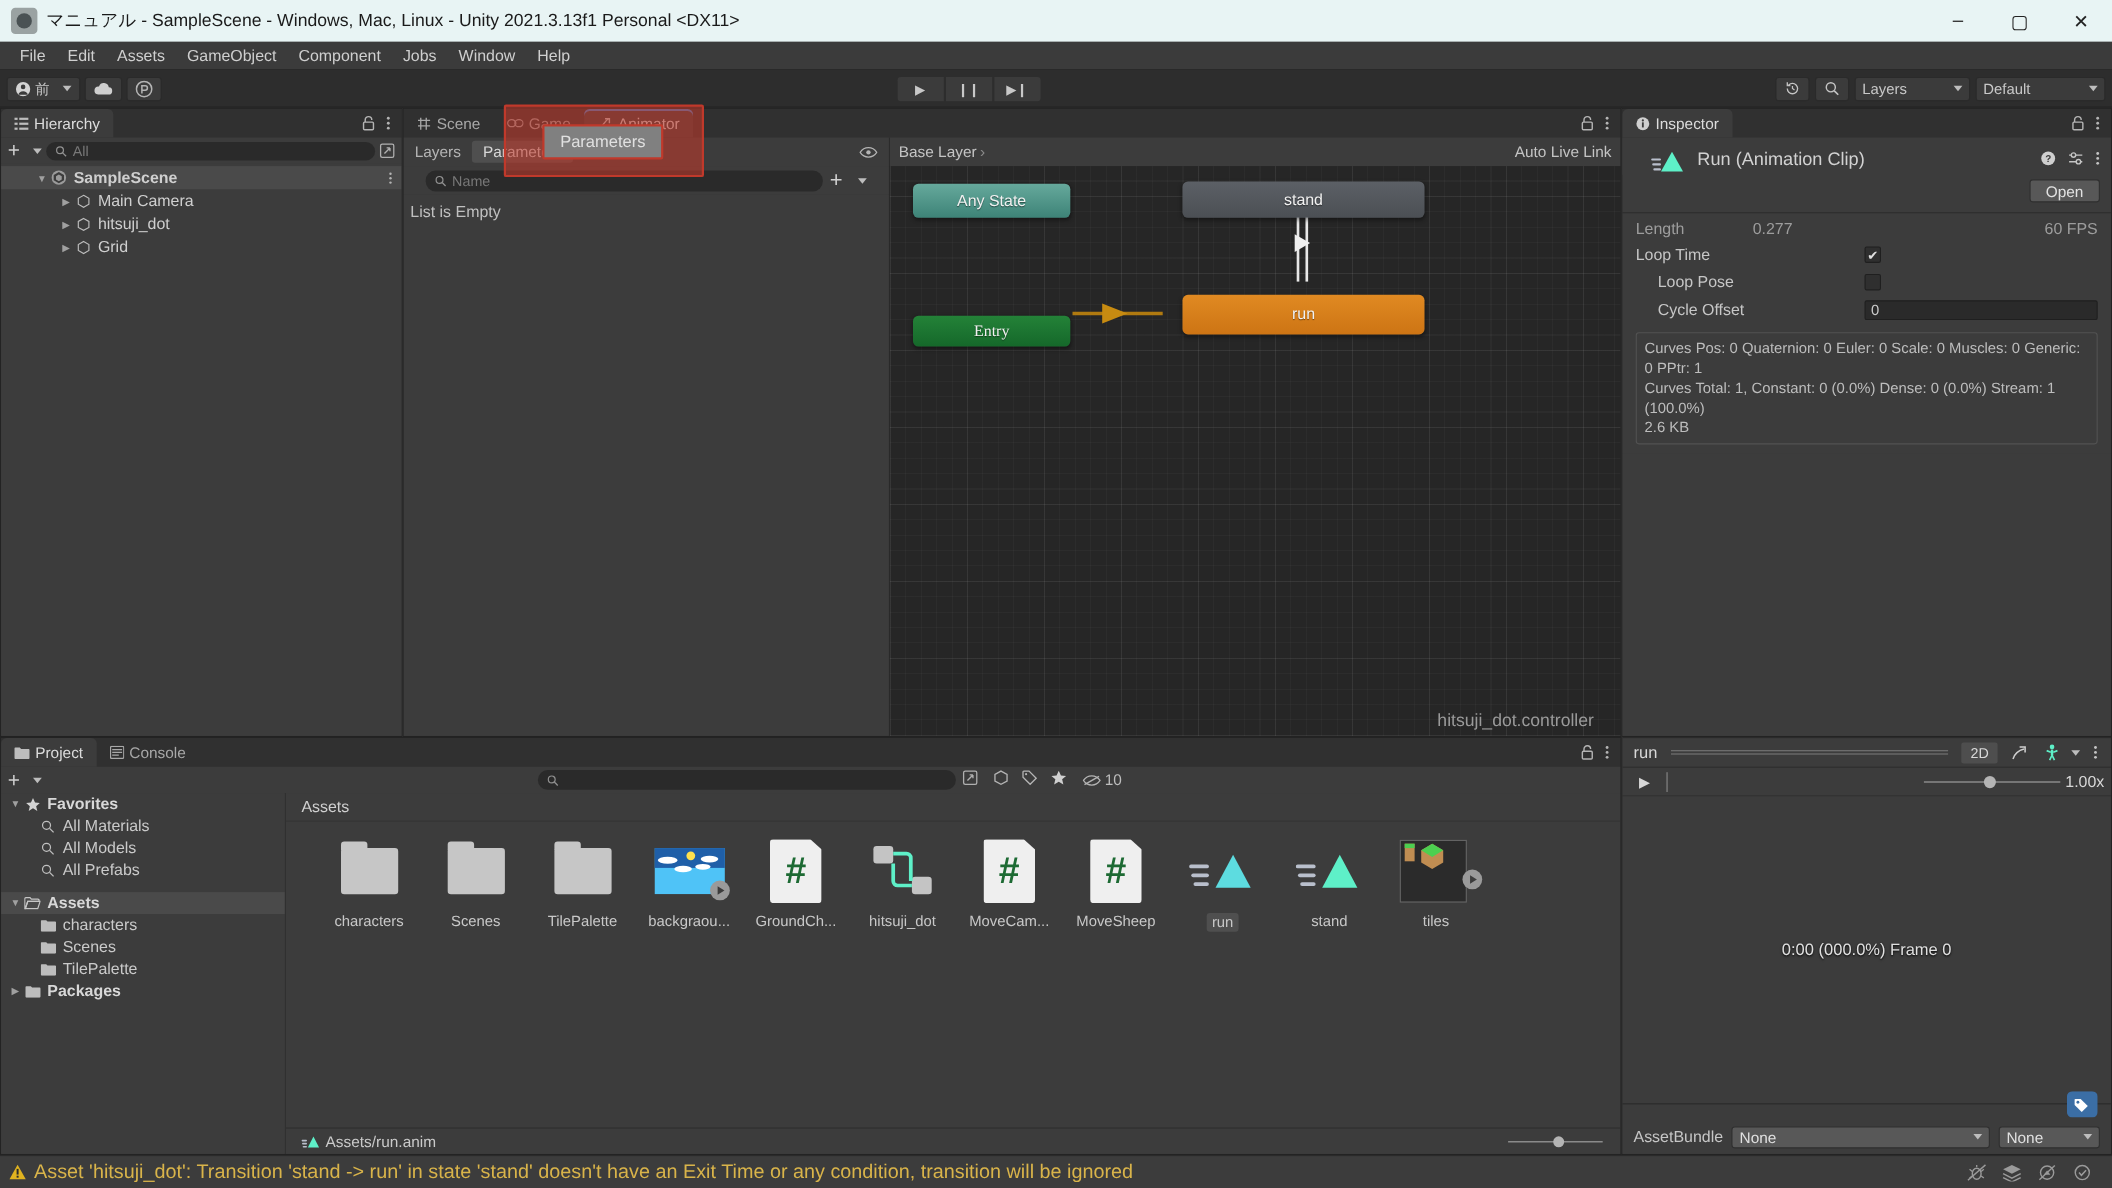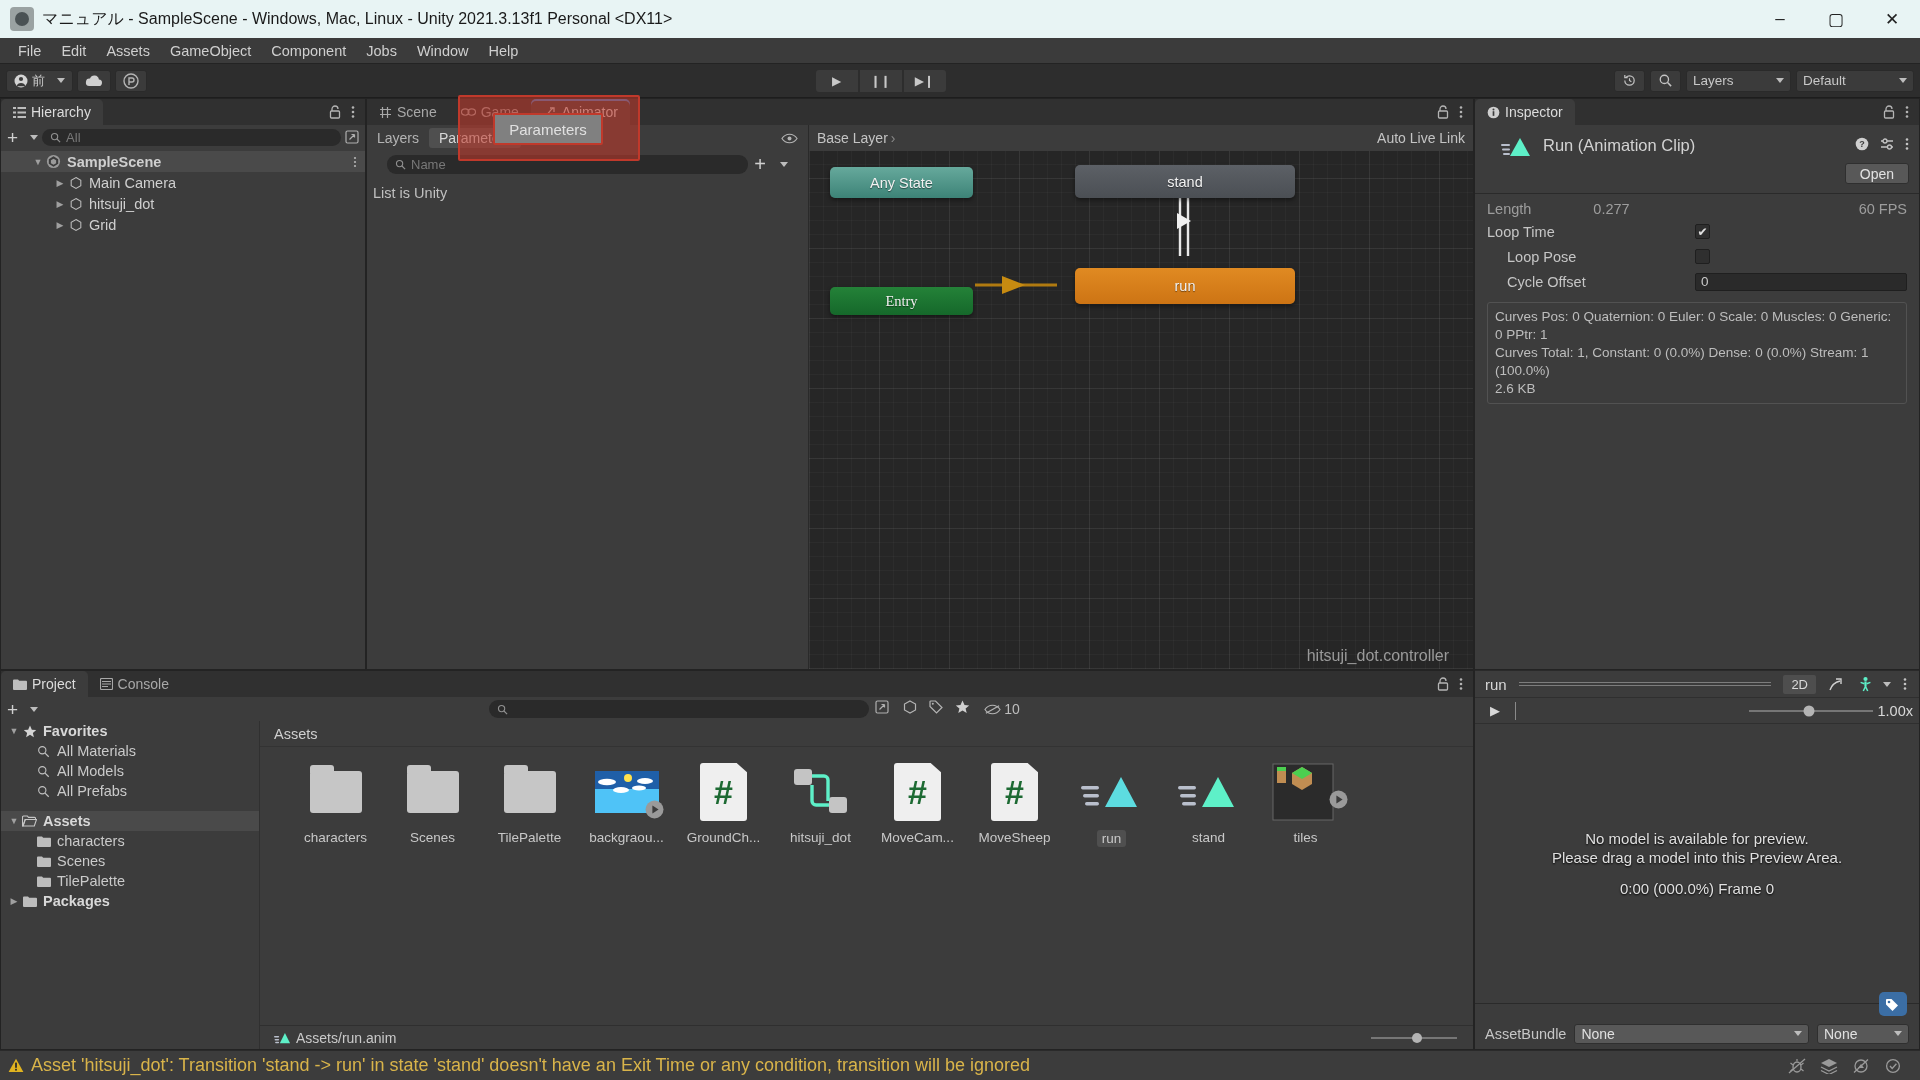--- a/index.html
+++ b/index.html
@@ -426,21 +426,21 @@
                       <circle cx="5" cy="5" r="3.4" fill="none" stroke="#909090" stroke-width="1.2"></circle>
                       <path d="M7.6 7.6L11 11" stroke="#909090" stroke-width="1.3"></path>
                     </svg>
                 </span>
                 <span>Name</span>
               </div>
               <span style="font-size:20px;color:#d0d0d0;line-height:1;">+</span>
               <span class="caret"></span>
             </div>
             <div class="param-body">
-              <span>List is Unity</span>
+              <span>List is Empty</span>
             </div>
           </div>
 
           <div style="flex:1 1 auto;display:flex;flex-direction:column;min-width:0;min-height:0;">
             <div class="bcbar">
               <span>Base Layer</span>
               <span style="color:#8a8a8a;">›</span>
               <span style="margin-left:auto;">Auto Live Link</span>
             </div>
             <div class="graph">
@@ -921,24 +921,20 @@
           <span style="display:flex;align-items:center;gap:3px;padding-right:6px;">
             <svg width="128" height="14" viewBox="0 0 128 14">
                 <line x1="2" y1="7" x2="126" y2="7" stroke="#8a8a8a" stroke-width="1.4"></line>
                 <circle cx="62" cy="7" r="5.5" fill="#b4b4b4"></circle>
               </svg>
             <span style="font-size:14.5px;color:#d8d8d8;">1.00x</span>
           </span>
         </div>
 
         <div class="prev-area">
-          <div style="display:flex;flex-direction:column;align-items:center;gap:2px;">
-            <div>No model is available for preview.</div>
-            <div>Please drag a model into this Preview Area.</div>
-          </div>
           <div>0:00 (000.0%) Frame 0</div>
         </div>
 
         <div class="ab-row" style="position:relative;">
           <span style="position:absolute;right:12px;top:-12px;">
             <svg width="28" height="24" viewBox="0 0 28 24">
                 <rect x="0" y="0" width="28" height="24" rx="5" fill="#3b6ea5"></rect>
                 <path d="M7 12.5V7.8A.8.8 0 017.8 7h4.7L19 13.5 13.5 19z" fill="#ffffff"></path>
                 <circle cx="10" cy="10" r="1.3" fill="#3b6ea5"></circle>
               </svg>

